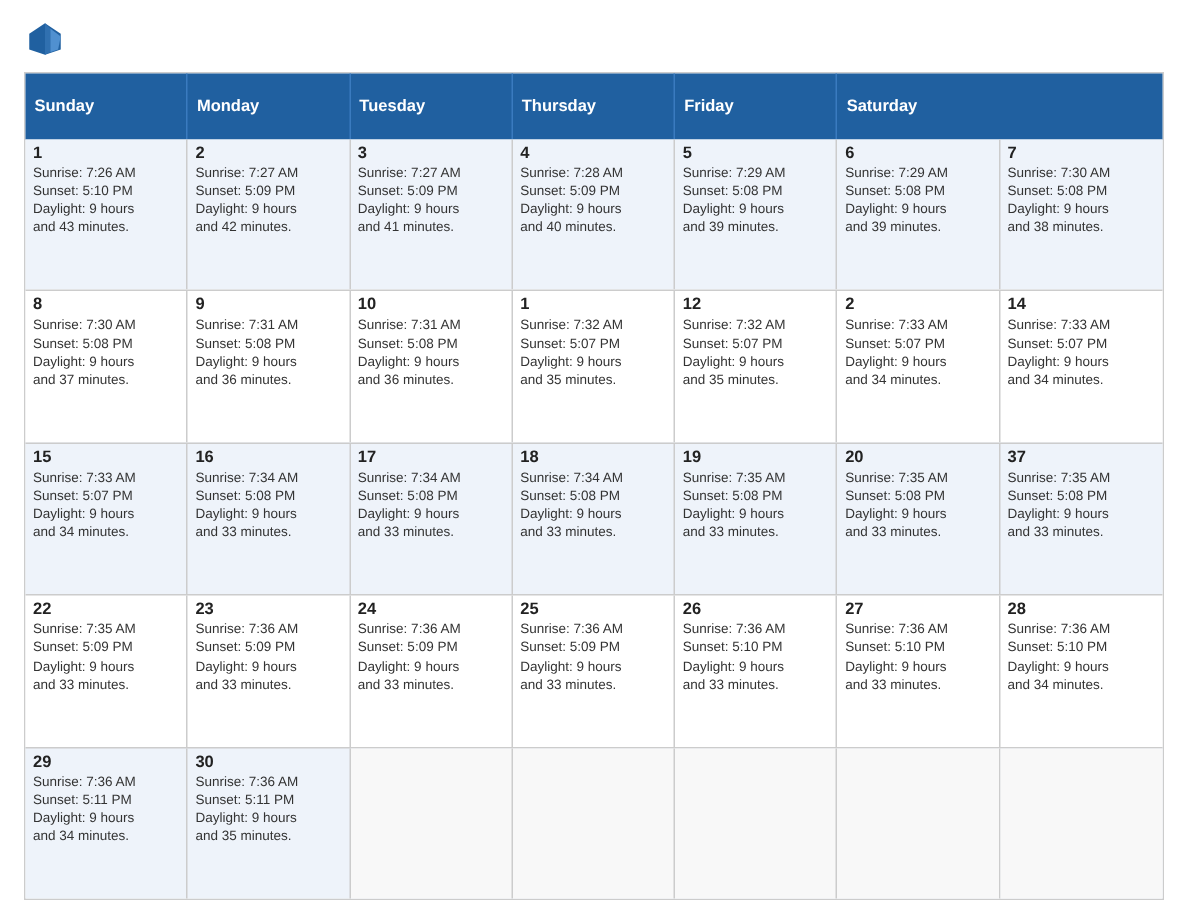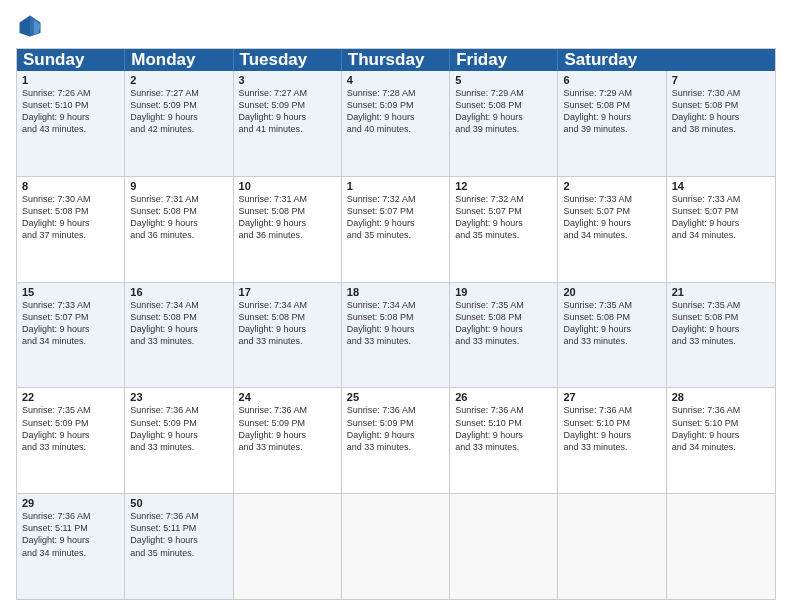--- a/index.html
+++ b/index.html
@@ -65,23 +65,23 @@
       flex-direction: column;
       border: 1px solid #ccc;
     }
     .cal-header {
       display: grid;
       grid-template-columns: repeat(7, 1fr);
       background: #2060a0;
     }
     .cal-header-cell {
       color: #fff;
-      font-size: 17px;
-      font-weight: bold;
-      padding: 1px 6px;
+      font-size: 11px;
+      font-weight: bold;
+      padding: 16px 6px;
       text-align: left;
       border-right: 1px solid #3a7bbf;
     }
     .cal-header-cell:last-child { border-right: none; }
     .cal-body {
       flex: 1;
       display: flex;
       flex-direction: column;
     }
     .cal-row {
@@ -287,21 +287,21 @@
 and 33 minutes.</div>
           </div>
           <div class="cal-cell">
             <div class="day-num">20</div>
             <div class="cell-text" style="white-space: pre-line;">Sunrise: 7:35 AM
 Sunset: 5:08 PM
 Daylight: 9 hours
 and 33 minutes.</div>
           </div>
           <div class="cal-cell">
-            <div class="day-num">21</div>
+            <div class="day-num">37</div>
             <div class="cell-text" style="white-space: pre-line;">Sunrise: 7:35 AM
 Sunset: 5:08 PM
 Daylight: 9 hours
 and 33 minutes.</div>
           </div>
         </div>
         <div class="cal-row row-odd">
           <div class="cal-cell">
             <div class="day-num">22</div>
             <div class="cell-text" style="white-space: pre-line;">Sunrise: 7:35 AM
@@ -354,21 +354,21 @@
         </div>
         <div class="cal-row row-even">
           <div class="cal-cell">
             <div class="day-num">29</div>
             <div class="cell-text" style="white-space: pre-line;">Sunrise: 7:36 AM
 Sunset: 5:11 PM
 Daylight: 9 hours
 and 34 minutes.</div>
           </div>
           <div class="cal-cell">
-            <div class="day-num">50</div>
+            <div class="day-num">30</div>
             <div class="cell-text" style="white-space: pre-line;">Sunrise: 7:36 AM
 Sunset: 5:11 PM
 Daylight: 9 hours
 and 35 minutes.</div>
           </div>
           <div class="cal-cell empty"></div>
           <div class="cal-cell empty"></div>
           <div class="cal-cell empty"></div>
           <div class="cal-cell empty"></div>
           <div class="cal-cell empty"></div>

